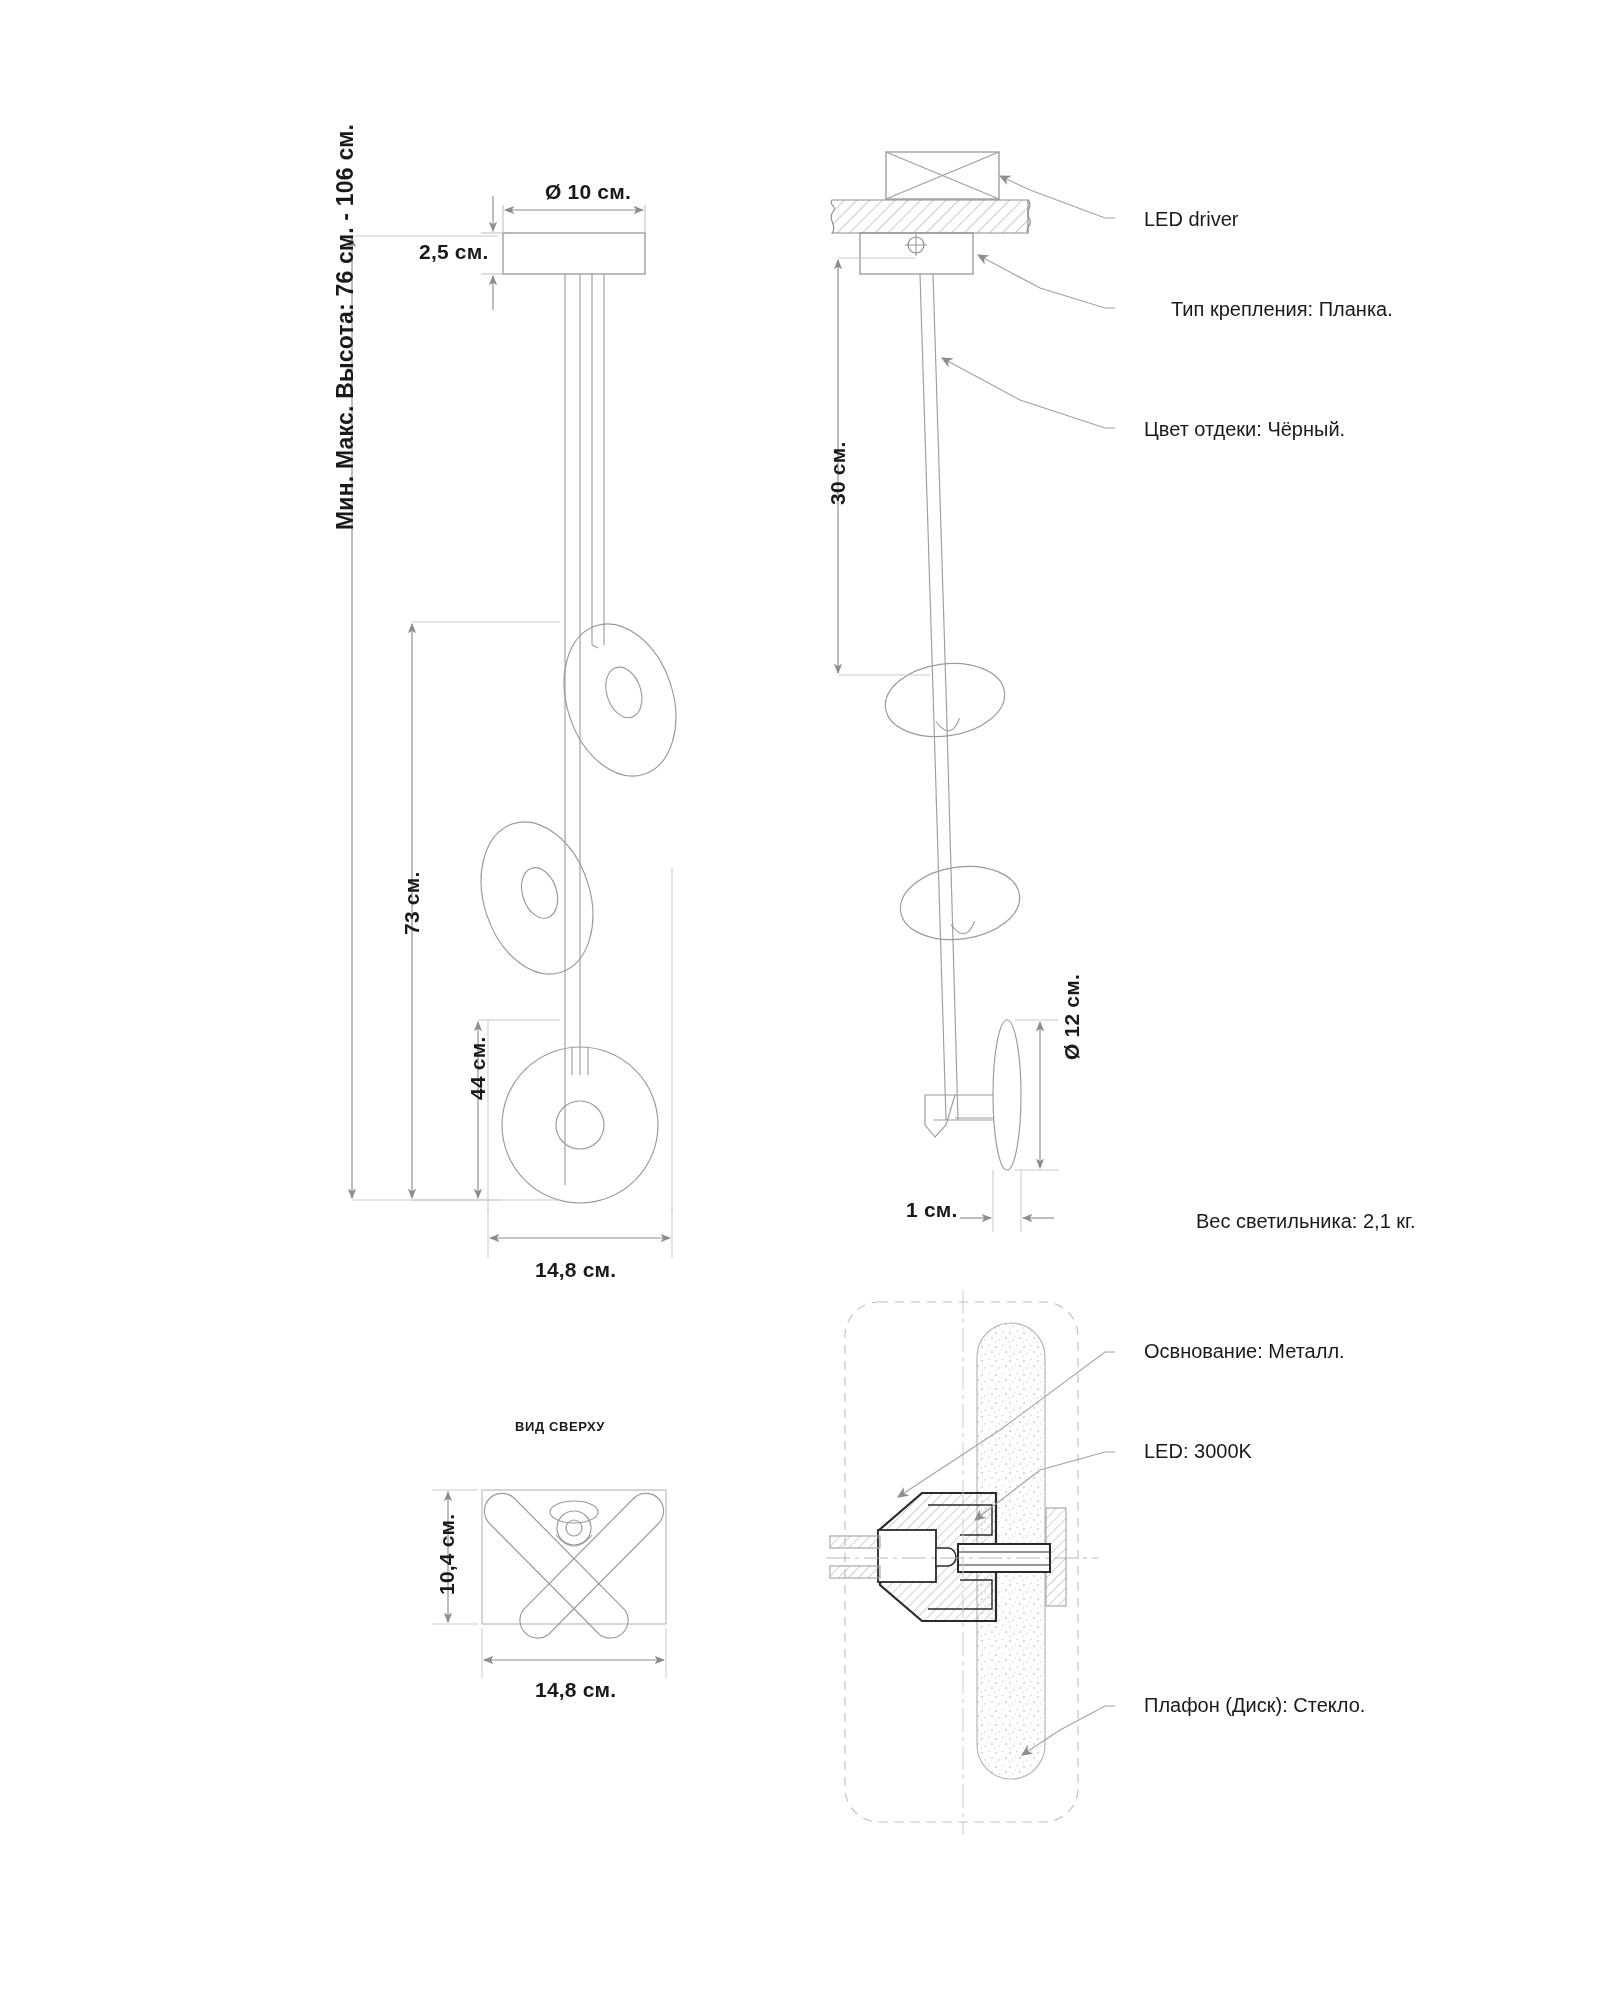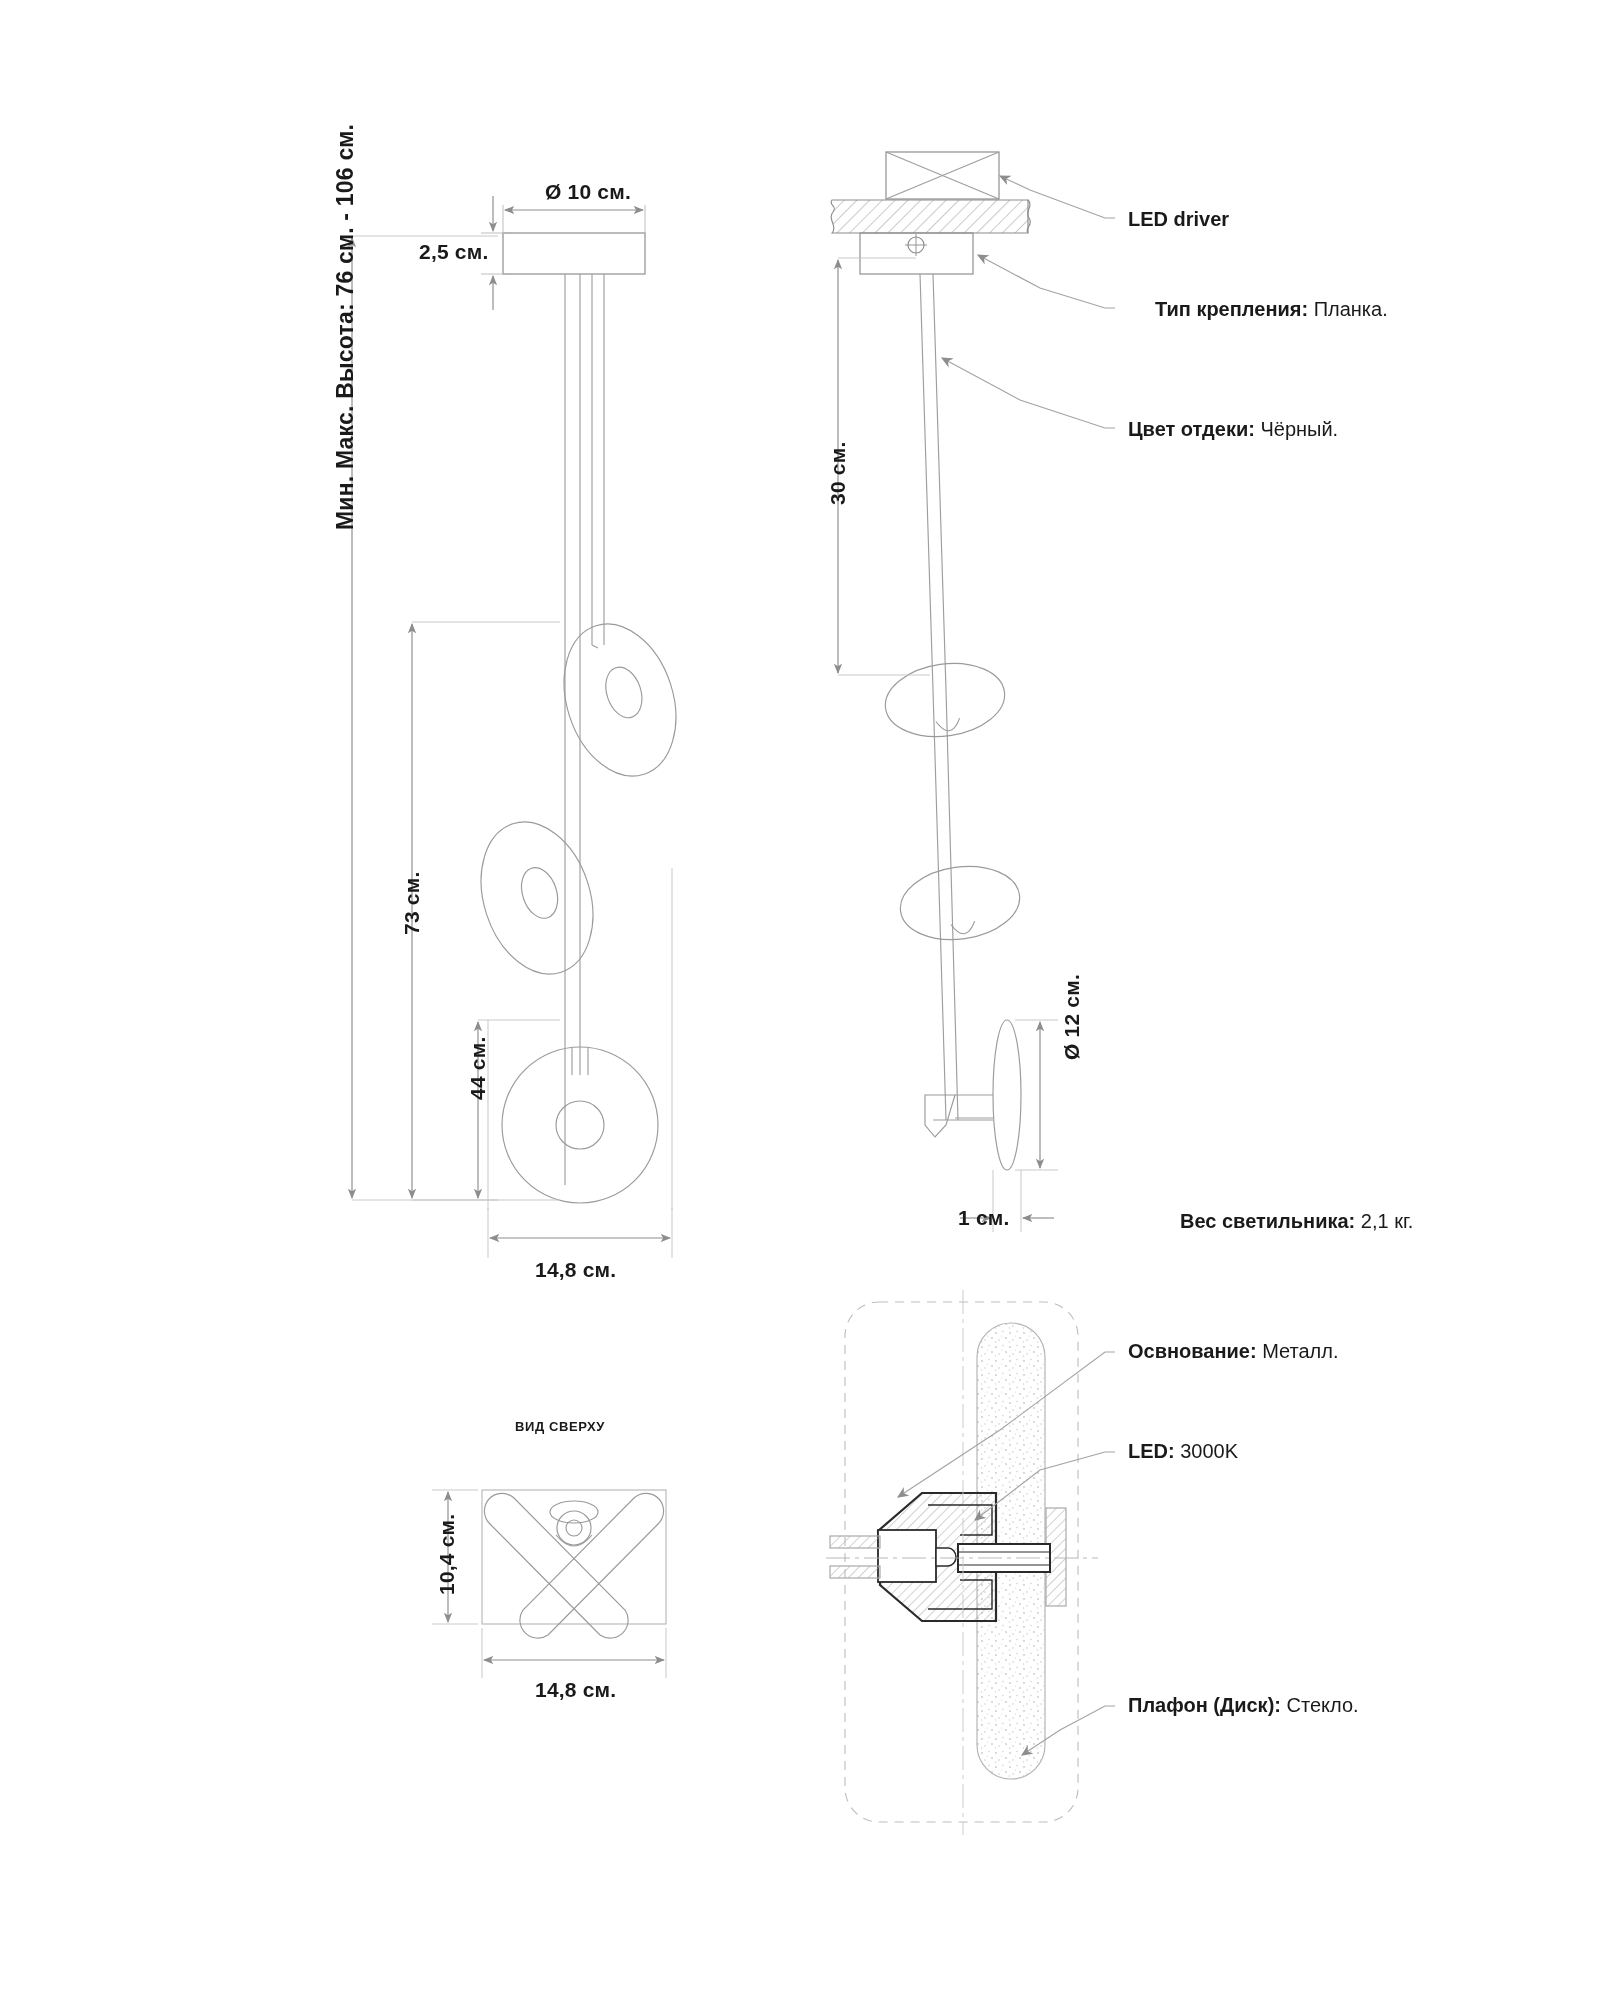--- a/index.html
+++ b/index.html
@@ -21,21 +21,21 @@
   }
   .dim{
     font-weight:bold;
     font-size:21px;
     letter-spacing:.2px;
   }
   .spec{
     font-size:20px;
     font-weight:normal;
   }
-  .spec .k{font-weight:bold;}
+  .spec .k{font-weight:normal;margin-left:16px;}
   .rot90{
     transform-origin:0 0;
     transform:rotate(-90deg);
   }
   .viewtitle{font-weight:bold;font-size:13px;letter-spacing:.6px;}
 </style>
 </head>
 <body>
 
 <div id="sheet">
@@ -250,21 +250,21 @@
 <div class="lbl dim rot90" style="left:400px;top:935px;">73 см.</div>
 
 <div class="lbl dim rot90" style="left:466px;top:1100px;">44 см.</div>
 
 <div class="lbl dim" style="left:535px;top:1258px;">14,8 см.</div>
 
 <div class="lbl dim rot90" style="left:826px;top:505px;">30 см.</div>
 
 <div class="lbl dim rot90" style="left:1060px;top:1060px;">Ø 12 см.</div>
 
-<div class="lbl dim" style="left:958px;top:1198px;margin-top:8px;">1 см.</div>
+<div class="lbl dim" style="left:906px;top:1198px;">1 см.</div>
 
 <div class="lbl viewtitle" style="left:515px;top:1420px;">ВИД СВЕРХУ</div>
 
 <div class="lbl dim rot90" style="left:435px;top:1595px;">10,4 см.</div>
 
 <div class="lbl dim" style="left:535px;top:1678px;">14,8 см.</div>
 
 <div class="lbl spec" style="left:1128px;top:208px;">
   <span class="k">LED driver</span><span></span>
 </div>

